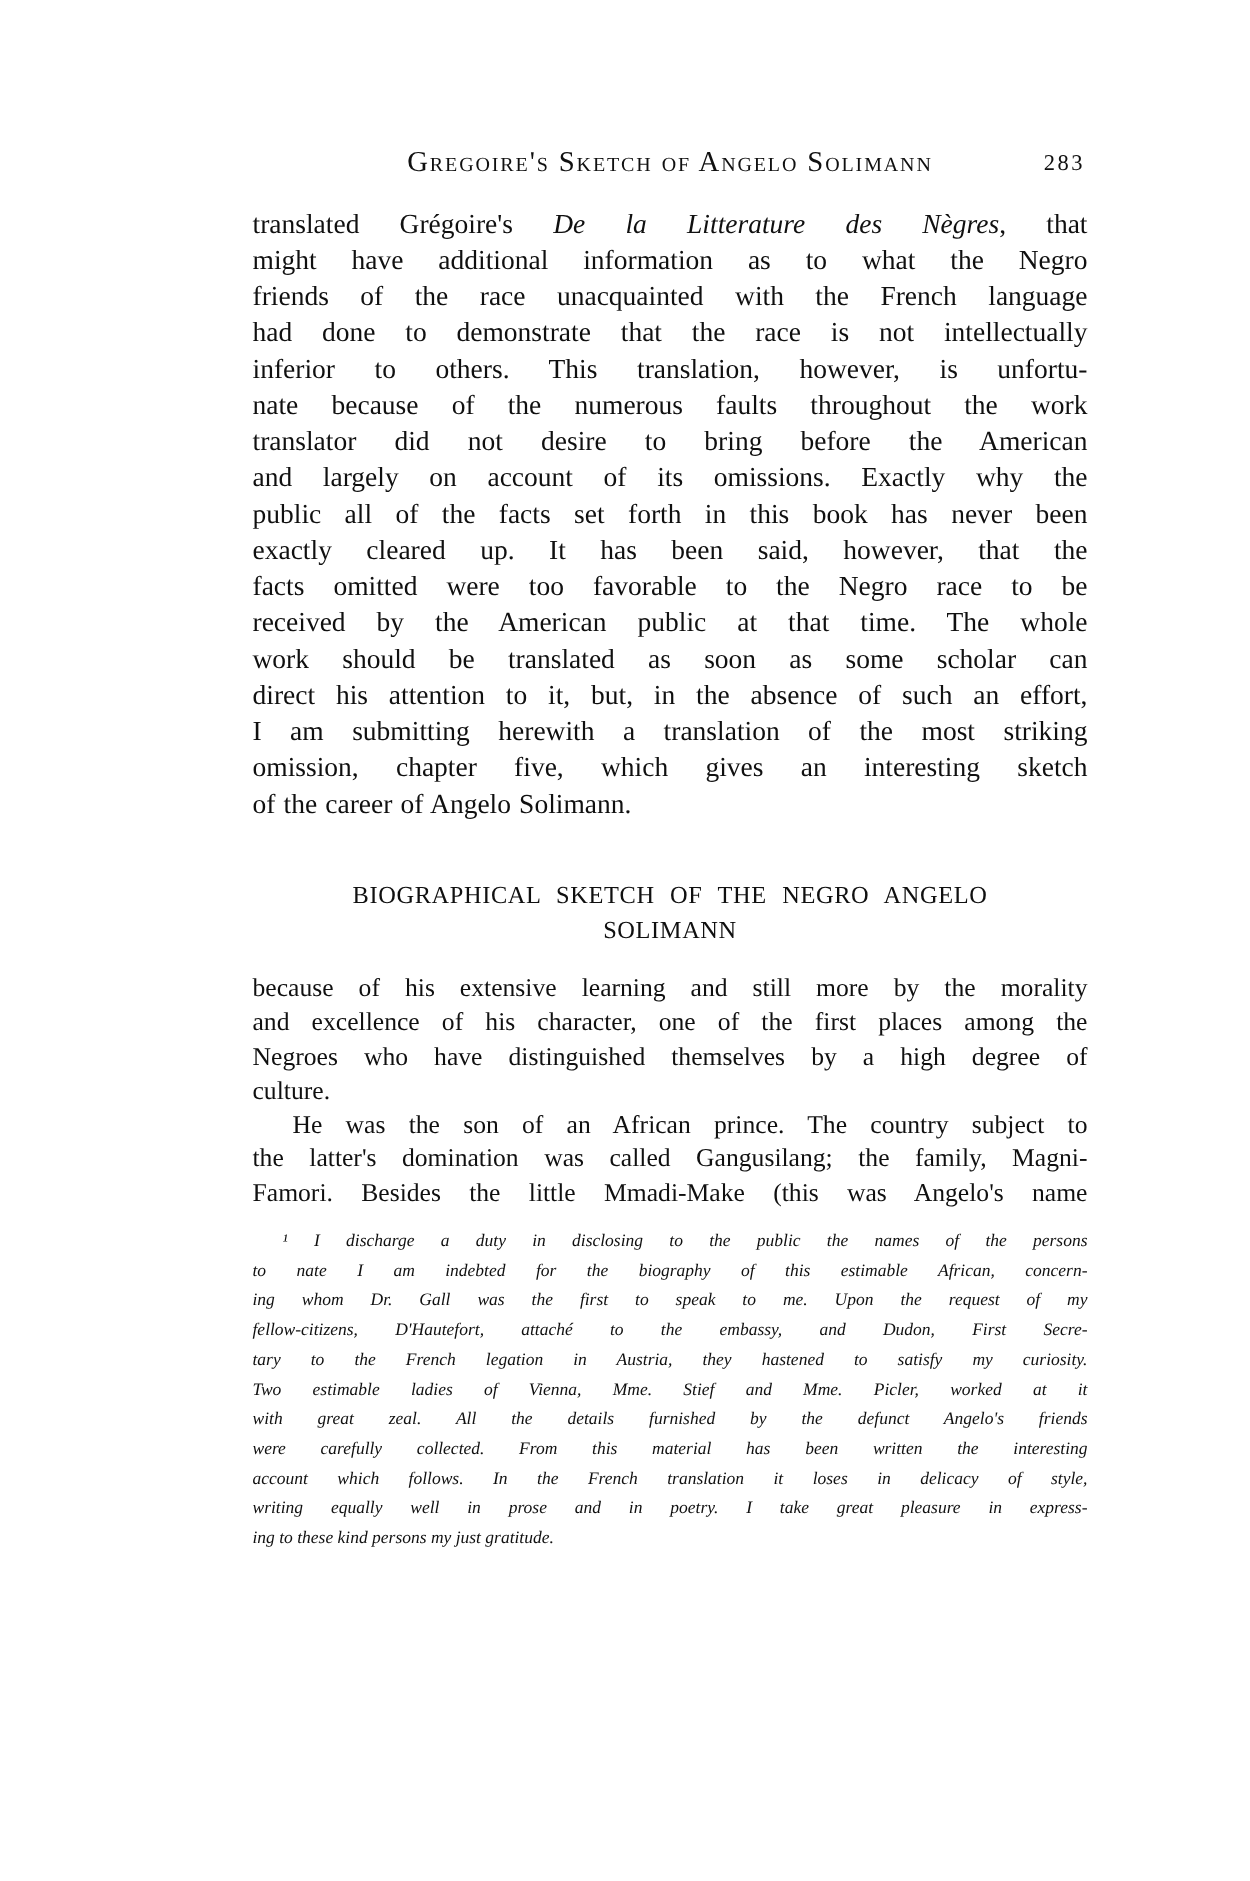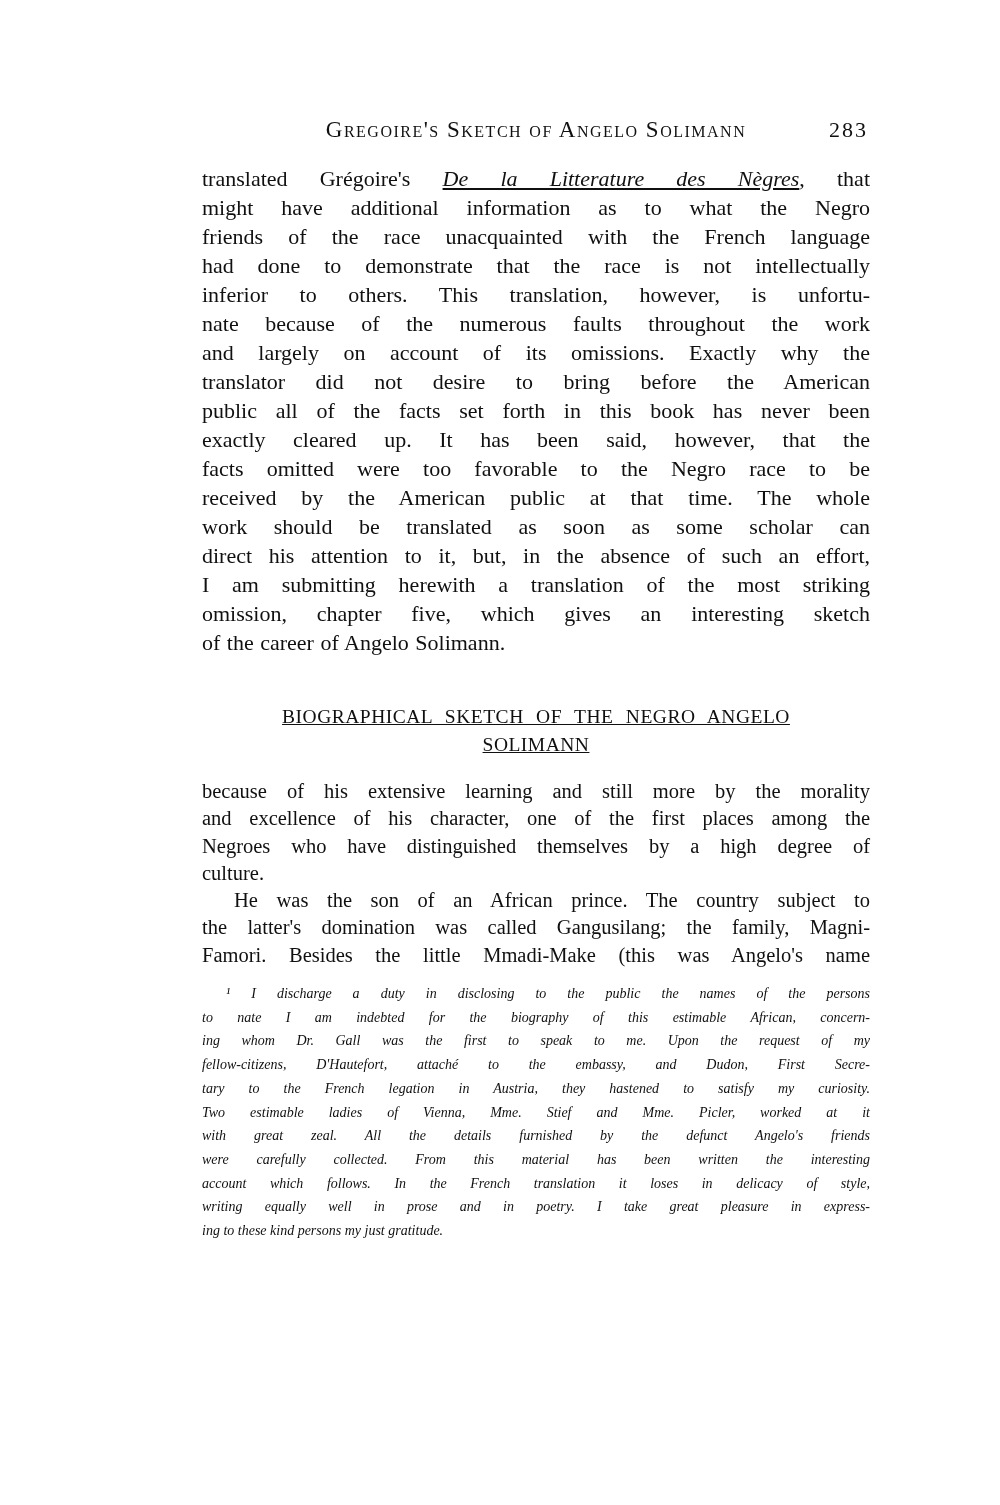--- a/index.html
+++ b/index.html
@@ -38,21 +38,21 @@
     text-align: center;
     font-variant: small-caps;
     font-size: 23px;
     letter-spacing: 1.5px;
     line-height: 28px;
   }
   .page-num {
     position: absolute;
     right: 2px;
     top: 0;
-    font-size: 22px;
+    font-size: 18px;
     line-height: 28px;
     letter-spacing: 2px;
   }
   
   .line {
     text-align: justify;
     text-align-last: justify;
   }
   .line.last {
     text-align-last: left;
@@ -66,21 +66,20 @@
     word-spacing: 1px;
   }
   
   .section-heading {
     margin: 46px 0 19px 0;
     font-weight: normal;
     font-size: 19.5px;
     text-align: center;
     letter-spacing: 0.5px;
     word-spacing: 7px;
-    text-decoration: underline;
   }
   .section-heading .heading-line {
     line-height: 28px;
   }
   
   .para-body {
     font-size: 20.5px;
   }
   .para-body .line {
     line-height: 27.3px;
@@ -93,43 +92,43 @@
     margin-top: 13px;
     font-size: 14px;
     font-style: italic;
   }
   .footnote .line {
     line-height: 23.7px;
   }
   .footnote .line.indent-fn {
     padding-left: 24px;
   }
-  em { font-style: italic; text-decoration: underline; }
+  em { font-style: italic; }
 </style>
 </head>
 <body>
 
 <div class="page">
   <div class="content">
 
     <header class="running-header">
       <span class="running-title">Gregoire's Sketch of Angelo Solimann</span>
       <span class="page-num">283</span>
     </header>
 
     <section class="para para-main">
       <div class="line"><span>translated Grégoire's </span><em>De la Litterature des Nègres</em><span>, that</span></div>
       <div>
           <div class="line">might have additional information as to what the Negro</div>
           <div class="line">friends of the race unacquainted with the French language</div>
           <div class="line">had done to demonstrate that the race is not intellectually</div>
           <div class="line">inferior to others.  This translation, however, is unfortu-</div>
           <div class="line">nate because of the numerous faults throughout the work</div>
+          <div class="line">translator did not desire to bring before the American</div>
           <div class="line">and largely on account of its omissions.  Exactly why the</div>
-          <div class="line">translator did not desire to bring before the American</div>
           <div class="line">public all of the facts set forth in this book has never been</div>
           <div class="line">exactly cleared up.  It has been said, however, that the</div>
           <div class="line">facts omitted were too favorable to the Negro race to be</div>
           <div class="line">received by the American public at that time.  The whole</div>
           <div class="line">work should be translated as soon as some scholar can</div>
           <div class="line">direct his attention to it, but, in the absence of such an effort,</div>
           <div class="line">I am submitting herewith a translation of the most striking</div>
           <div class="line">omission, chapter five, which gives an interesting sketch</div>
         </div>
       <div class="line last">of the career of Angelo Solimann.</div>

